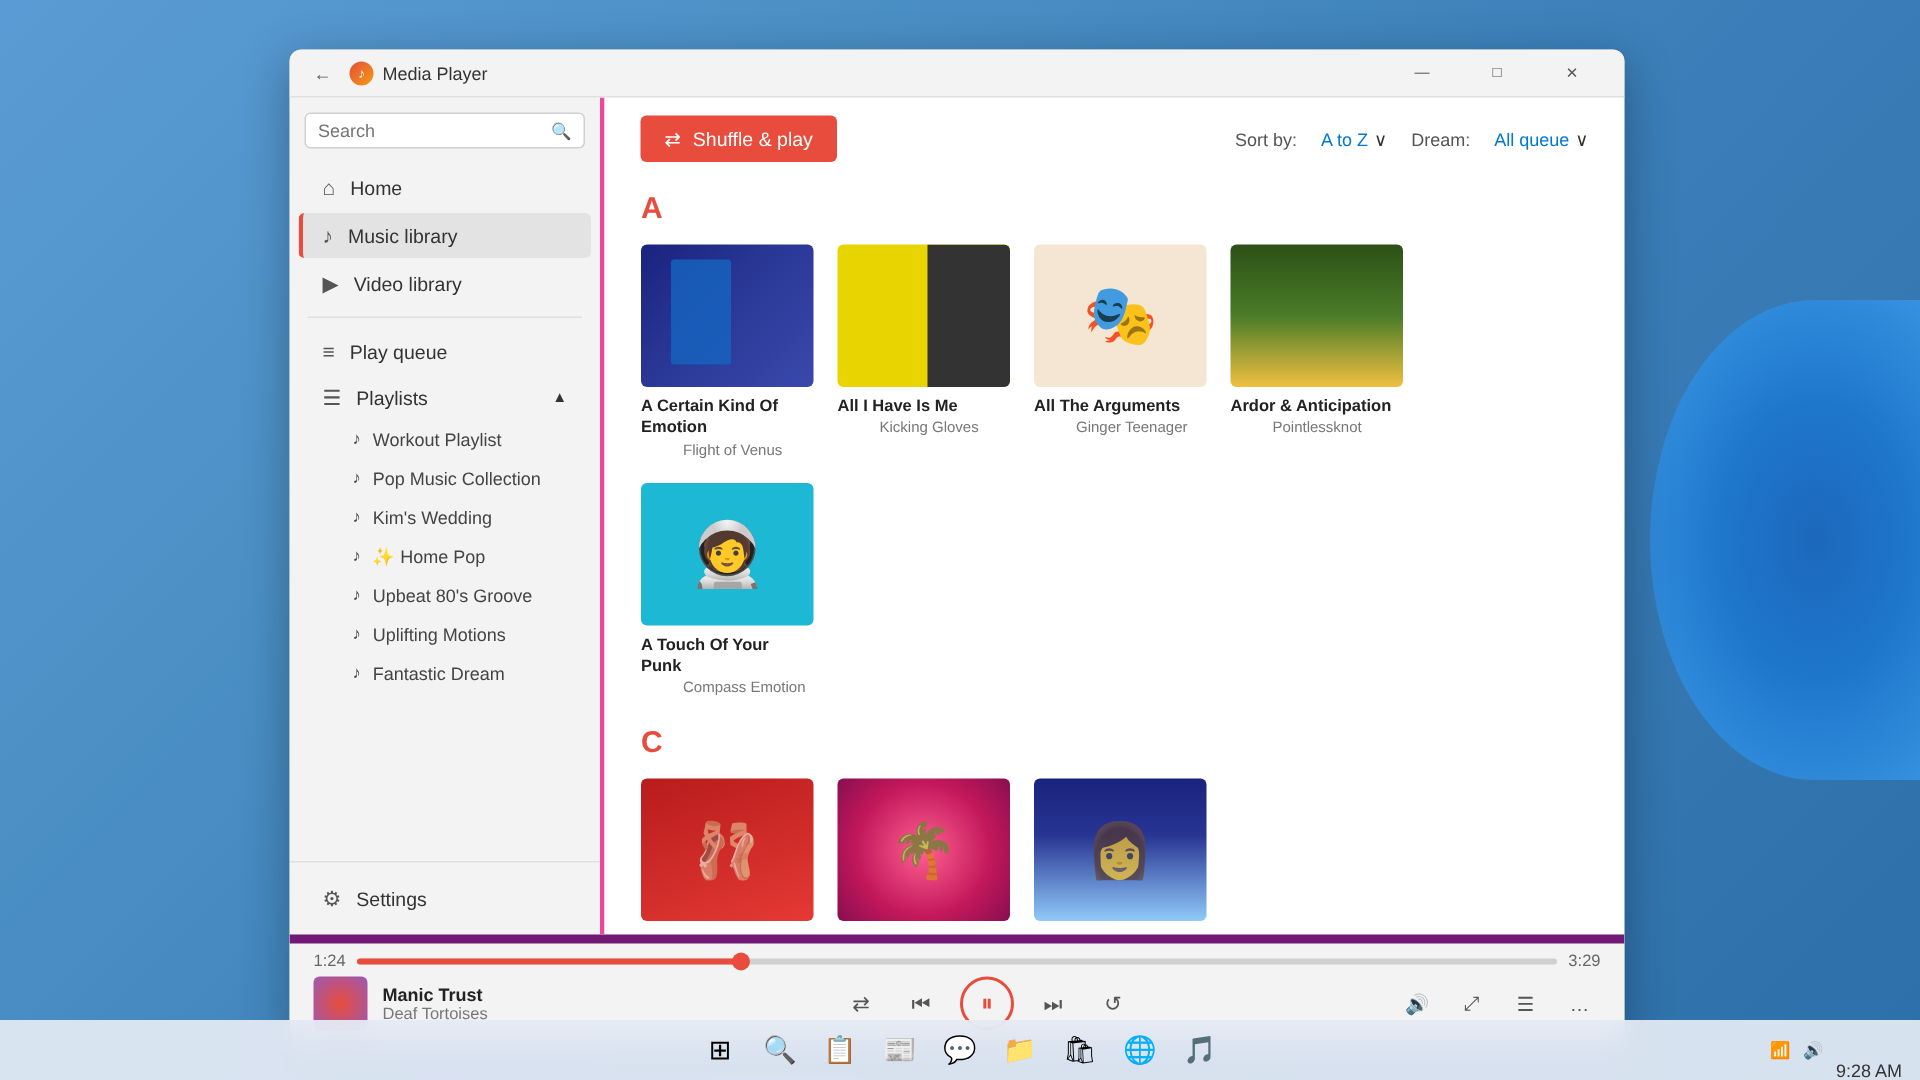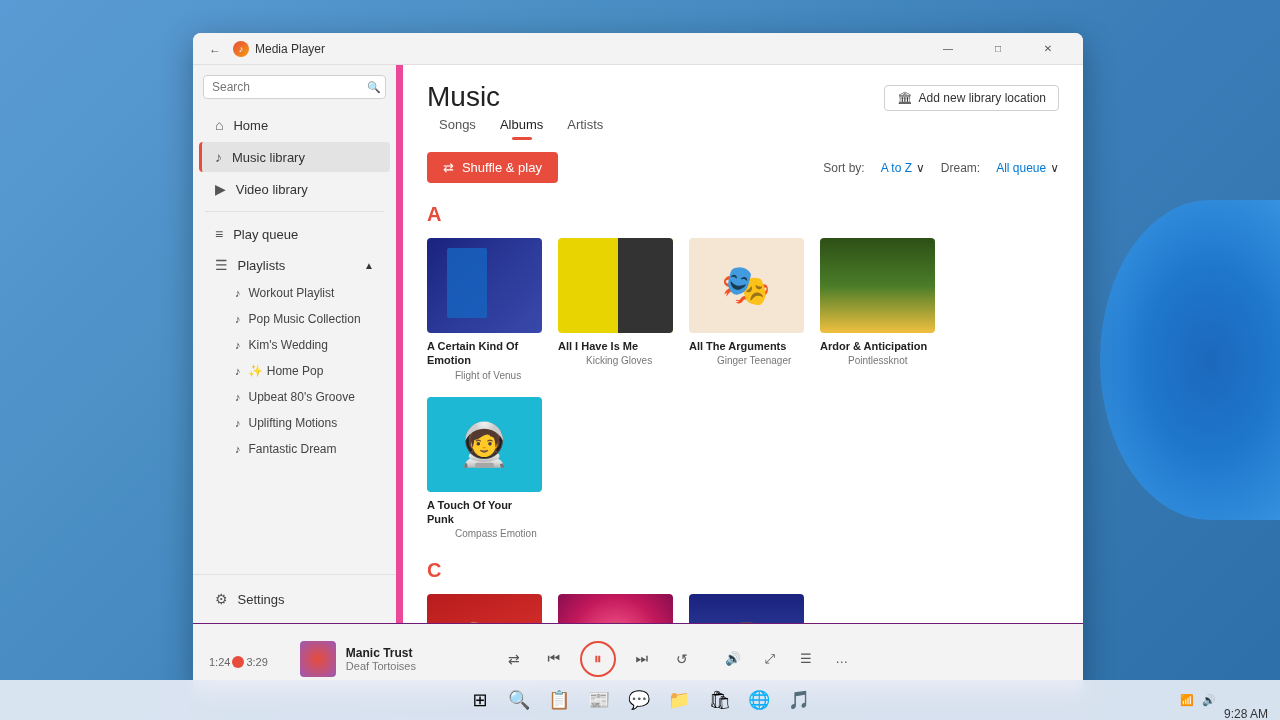--- a/index.html
+++ b/index.html
@@ -97,21 +97,21 @@
       flex: 1;
       overflow: hidden;
     }
 
     
     .sidebar {
       width: 210px;
       background: #f3f3f3;
       display: flex;
       flex-direction: column;
-      border-right: 7px solid #ec4899;
+      border-right: 3px solid #ec4899;
       flex-shrink: 0;
     }
     .search-box {
       margin: 10px;
       display: flex;
       align-items: center;
       background: white;
       border: 1px solid #d0d0d0;
       border-radius: 4px;
       padding: 4px 8px;
@@ -323,24 +323,24 @@
     .art-3 { background: #f5e6d3; }
     .art-4 { background: linear-gradient(180deg, #2d5016 0%, #4a7c28 50%, #f0c040 100%); }
     .art-6 { background: linear-gradient(135deg, #b71c1c 0%, #c62828 50%, #e53935 100%); position: relative; }
     .art-7 { background: radial-gradient(circle, #ff6090 0%, #c2185b 60%, #880e4f 100%); }
     .art-8 { background: linear-gradient(180deg, #1a237e 0%, #283593 40%, #90caf9 100%); }
 
     
     .playback-bar {
       height: 70px;
       background: #f3f3f3;
-      border-top: 1px solid #701a75;
+      border-top: 6px solid #701a75;
       flex-shrink: 0;
       display: flex;
-      flex-direction: row;
+      flex-direction: column;
     }
     .progress-row {
       display: flex;
       align-items: center;
       padding: 6px 16px 0 16px;
       gap: 8px;
       font-size: 11px;
       color: #666;
     }
     .progress-bar-container {
@@ -555,36 +555,20 @@
 
       <div class="sidebar-footer">
         <div class="nav-item">
           <span class="nav-icon">⚙</span>
           <span>Settings</span>
         </div>
       </div>
     </div>
 
     <div class="main-area">
-      <div class="main-header">
-        <div>
-          <div class="music-title">Music</div>
-          <div class="tabs-row">
-            <div class="tab">Songs</div>
-            <div class="tab active">Albums</div>
-            <div class="tab">Artists</div>
-          </div>
-        </div>
-        <div class="header-right">
-          <button class="add-library-btn">
-            <span>🏛</span>
-            <span>Add new library location</span>
-          </button>
-        </div>
-      </div>
 
       <div class="controls-row">
         <button class="shuffle-btn">
           <span>⇄</span>
           <span>Shuffle &amp; play</span>
         </button>
         <div class="sort-controls">
           <span>Sort by:</span>
           <div class="sort-dropdown">
             <span class="val">A to Z</span>

